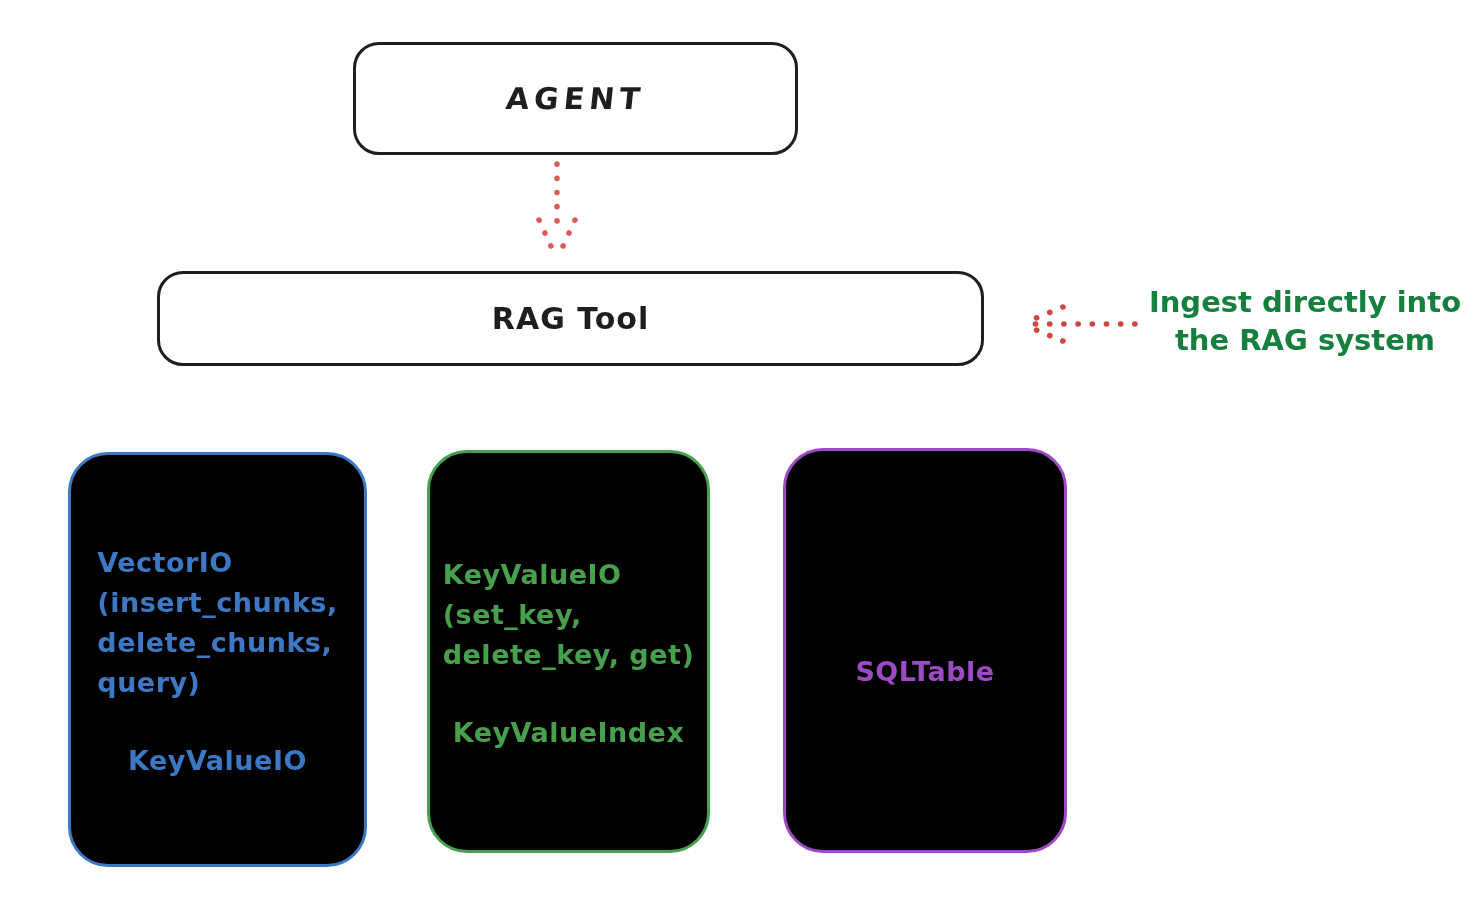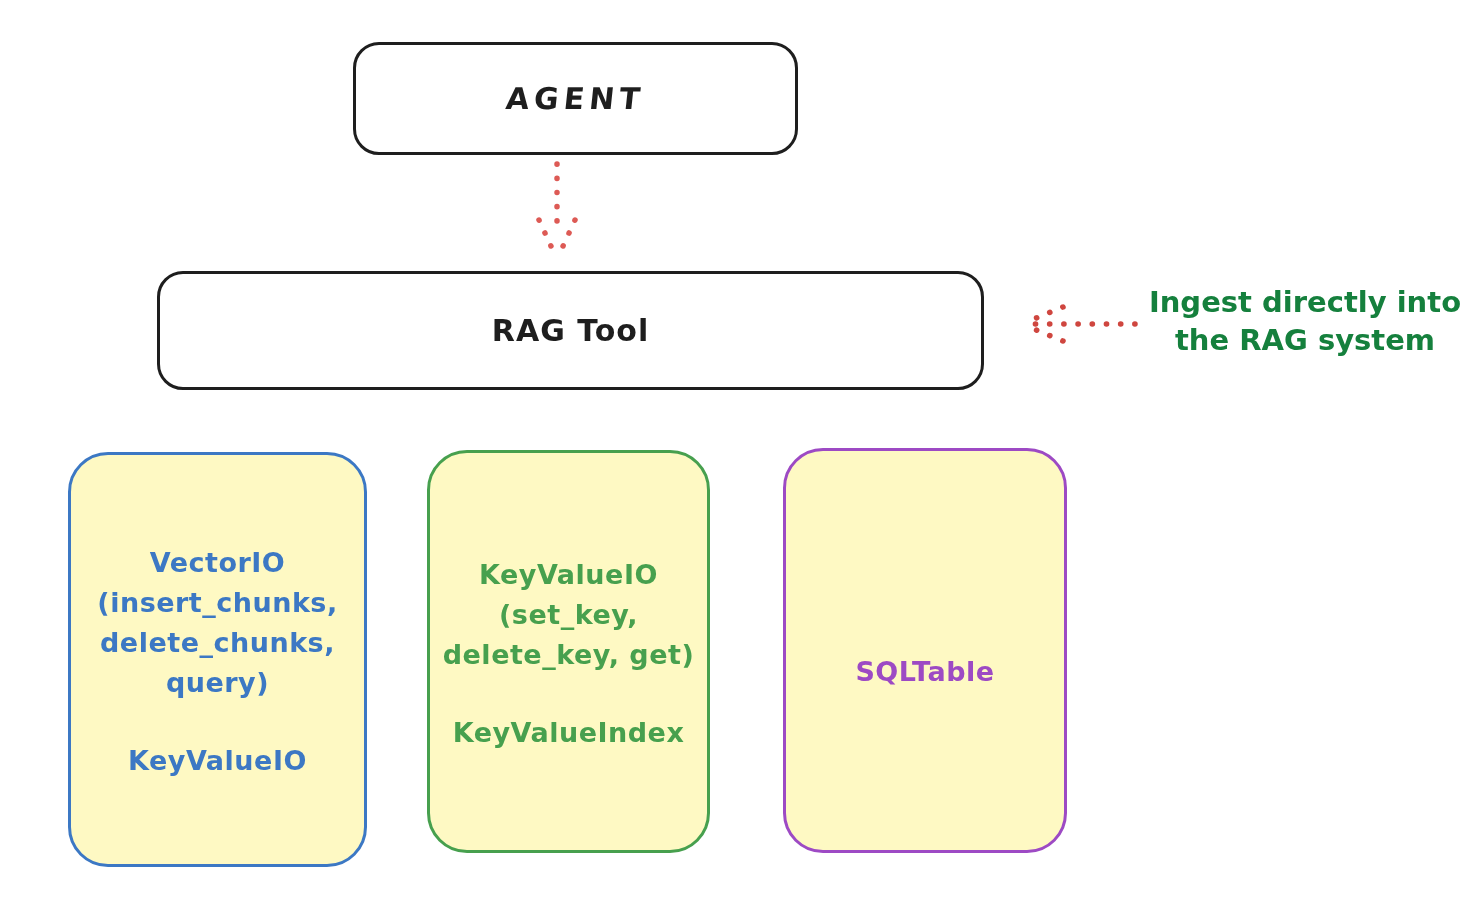--- a/index.html
+++ b/index.html
@@ -22,39 +22,38 @@
     align-items: center;
     justify-content: center;
     background: #ffffff;
   }
   .node-black {
     border: 3.5px solid #1e1e1e;
     border-radius: 26px;
     color: #1e1e1e;
   }
   .agent-node   { left: 353px; top: 42px;  width: 445px; height: 113px; }
-  .ragtool-node { left: 157px; top: 271px; width: 827px; height: 119px; }
+  .ragtool-node { left: 157px; top: 271px; width: 827px; height: 95px; }
 
   .agent-label {
     font-size: 30px;
     font-weight: 700;
     letter-spacing: 5px;
     transform: skewX(-6deg);
   }
   .ragtool-label {
     font-size: 30px;
     font-weight: 600;
     letter-spacing: 1px;
   }
 
   .io-node {
     border-radius: 40px;
-    background: #fef9c3;
+    background: #000000;
     border: 3px solid;
-    text-align: center;
   }
   .io-blue   { left: 68px;  top: 452px; width: 299px; height: 415px; border-color: #3c78c4; color: #3c78c4; }
   .io-green  { left: 427px; top: 450px; width: 283px; height: 403px; border-color: #47a04e; color: #47a04e; }
   .io-purple { left: 783px; top: 448px; width: 284px; height: 405px; border-color: #9d4ac4; color: #9d4ac4; }
 
   .io-methods {
     white-space: pre-line;
     font-size: 27px;
     font-weight: 600;
     line-height: 40px;

